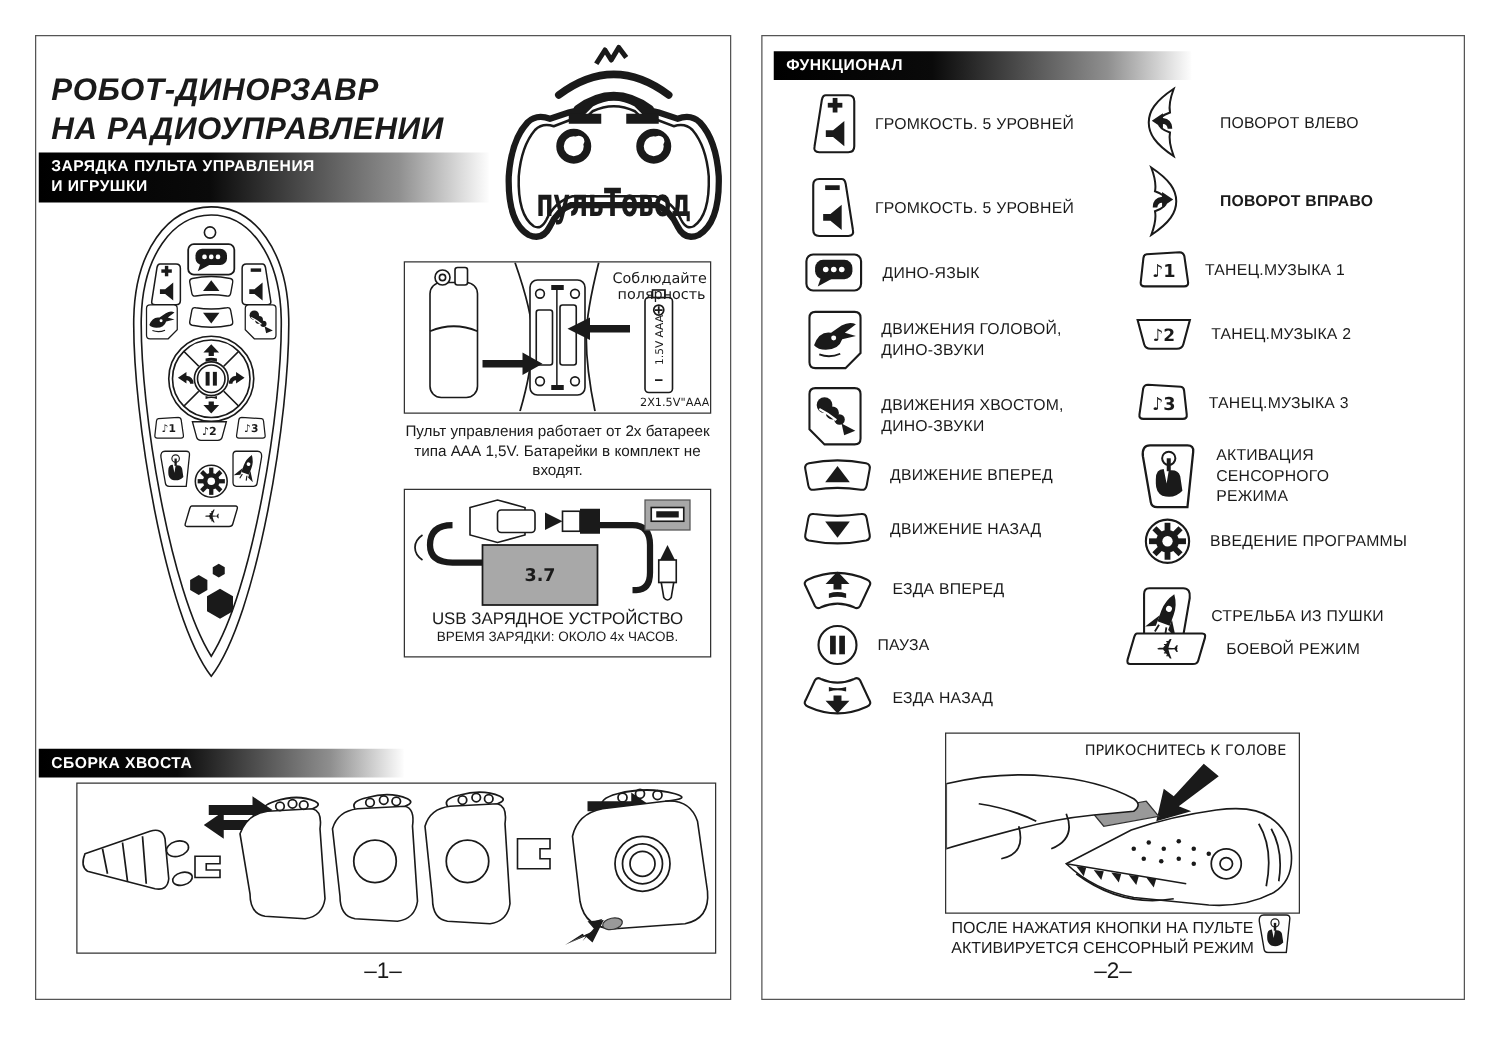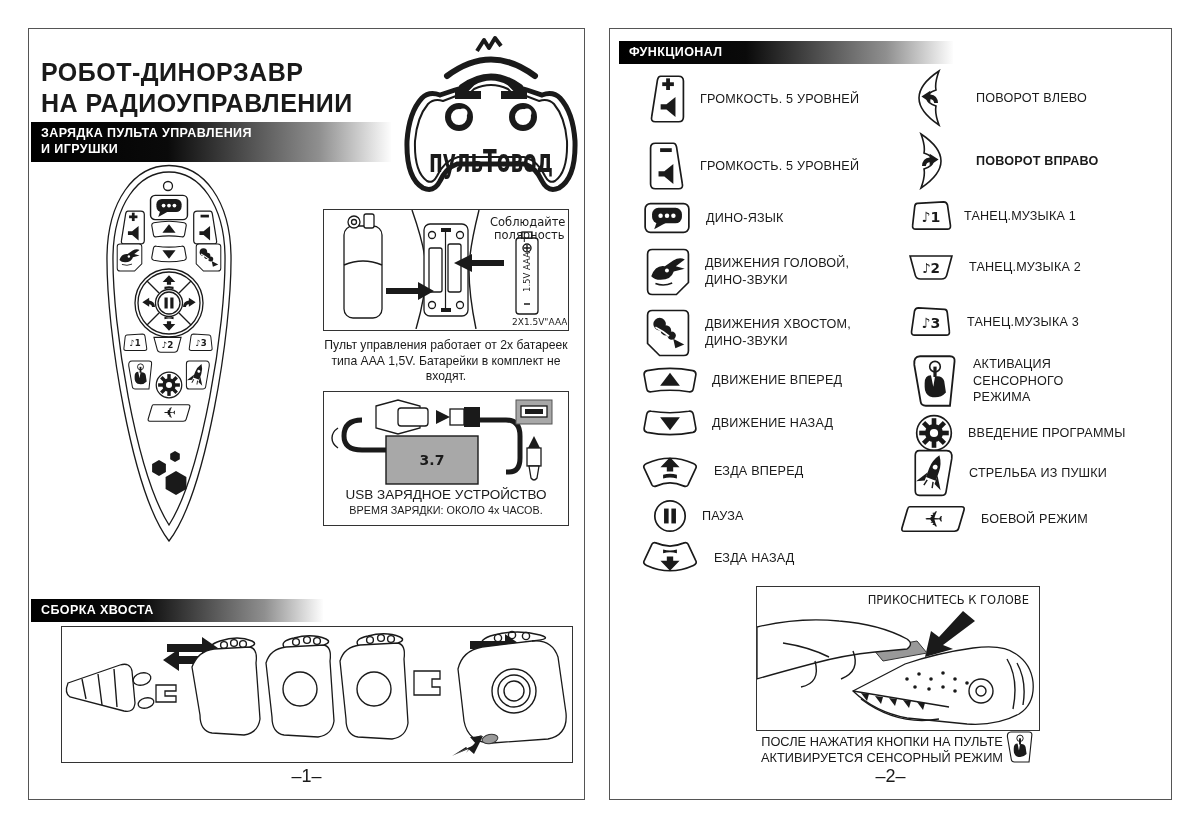--- a/index.html
+++ b/index.html
@@ -7,21 +7,21 @@
   .sheet { position:relative; width:1200px; height:831px; background:#fff; overflow:hidden; }
   .page { position:absolute; top:28px; height:772px; background:#fff; border:1.7px solid #555; }
   #page-1 { left:28px;  width:557px; }
   #page-2 { left:609px; width:563px; }
   .pre { white-space:pre-line; }
   .hdr {
     position:absolute; color:#fff; font-weight:bold; font-size:12.5px; line-height:1.3;
     padding:3px 10px 4px 10px; letter-spacing:.4px;
     background:linear-gradient(90deg,#000 0%,#0a0a0a 38%,#8f8f8f 80%,#fdfdfd 100%);
   }
-  .title { position:absolute; left:12px; top:28px; font-size:25px; font-weight:bold; line-height:1.24; letter-spacing:.5px; }
+  .title { position:absolute; left:12px; top:28px; font-size:25px; font-weight:bold; line-height:1.24; letter-spacing:.5px;font-style:italic; }
   .figcap { position:absolute; text-align:center; font-size:12.2px; line-height:1.28; }
   .pagenum { position:absolute; width:100%; text-align:center; font-size:18px; }
   .figbox { position:absolute; border:1.6px solid #333; background:#fff; }
   .frow { position:absolute; display:flex; align-items:center; gap:15px; }
   .flabel { font-size:12.6px; line-height:1.32; letter-spacing:.2px; }
   .icink { fill:#1a1a1a; }
   .oln { fill:#fff; stroke:#1a1a1a; stroke-width:1.6; }
   .oln2 { fill:#fff; stroke:#1a1a1a; stroke-width:1.3; }
   .ln { fill:none; stroke:#1a1a1a; stroke-width:1.4; }
   svg text { font-family:"DejaVu Sans","Liberation Sans",sans-serif; }
@@ -449,21 +449,21 @@
       <div class="flabel pre">АКТИВАЦИЯ
 СЕНСОРНОГО
 РЕЖИМА</div>
     </div>
     <div class="frow" style="left:305px; top:385px; height:38px;">
       <svg width="38" height="38">
           <use href="#sym-gear" width="38" height="38"></use>
         </svg>
       <div class="flabel">ВВЕДЕНИЕ ПРОГРАММЫ</div>
     </div>
-    <div class="frow" style="left:302px; top:420px; height:48px;">
+    <div class="frow" style="left:302px; top:440px; height:48px;">
       <svg width="42" height="48">
           <use href="#sym-rocket" width="42" height="48"></use>
         </svg>
       <div class="flabel">СТРЕЛЬБА ИЗ ПУШКИ</div>
     </div>
     <div class="frow" style="left:290px; top:475px; height:30px;">
       <svg width="66" height="30">
           <use href="#sym-jet" width="66" height="30"></use>
         </svg>
       <div class="flabel">БОЕВОЙ РЕЖИМ</div>

